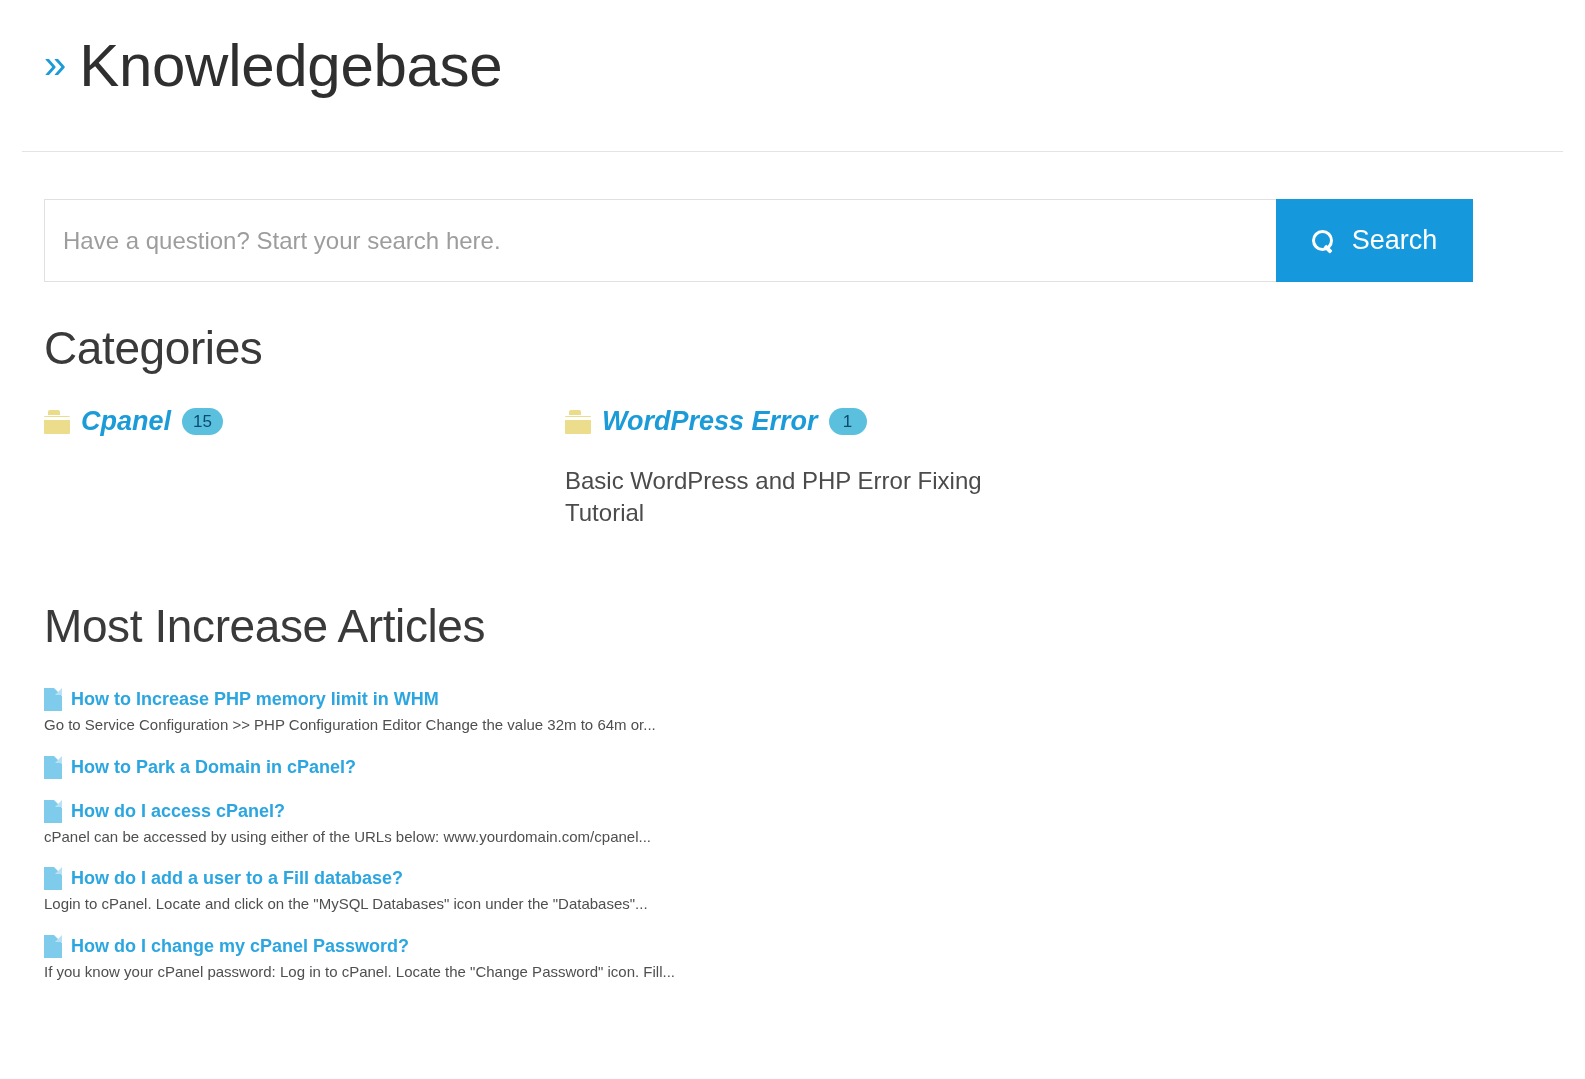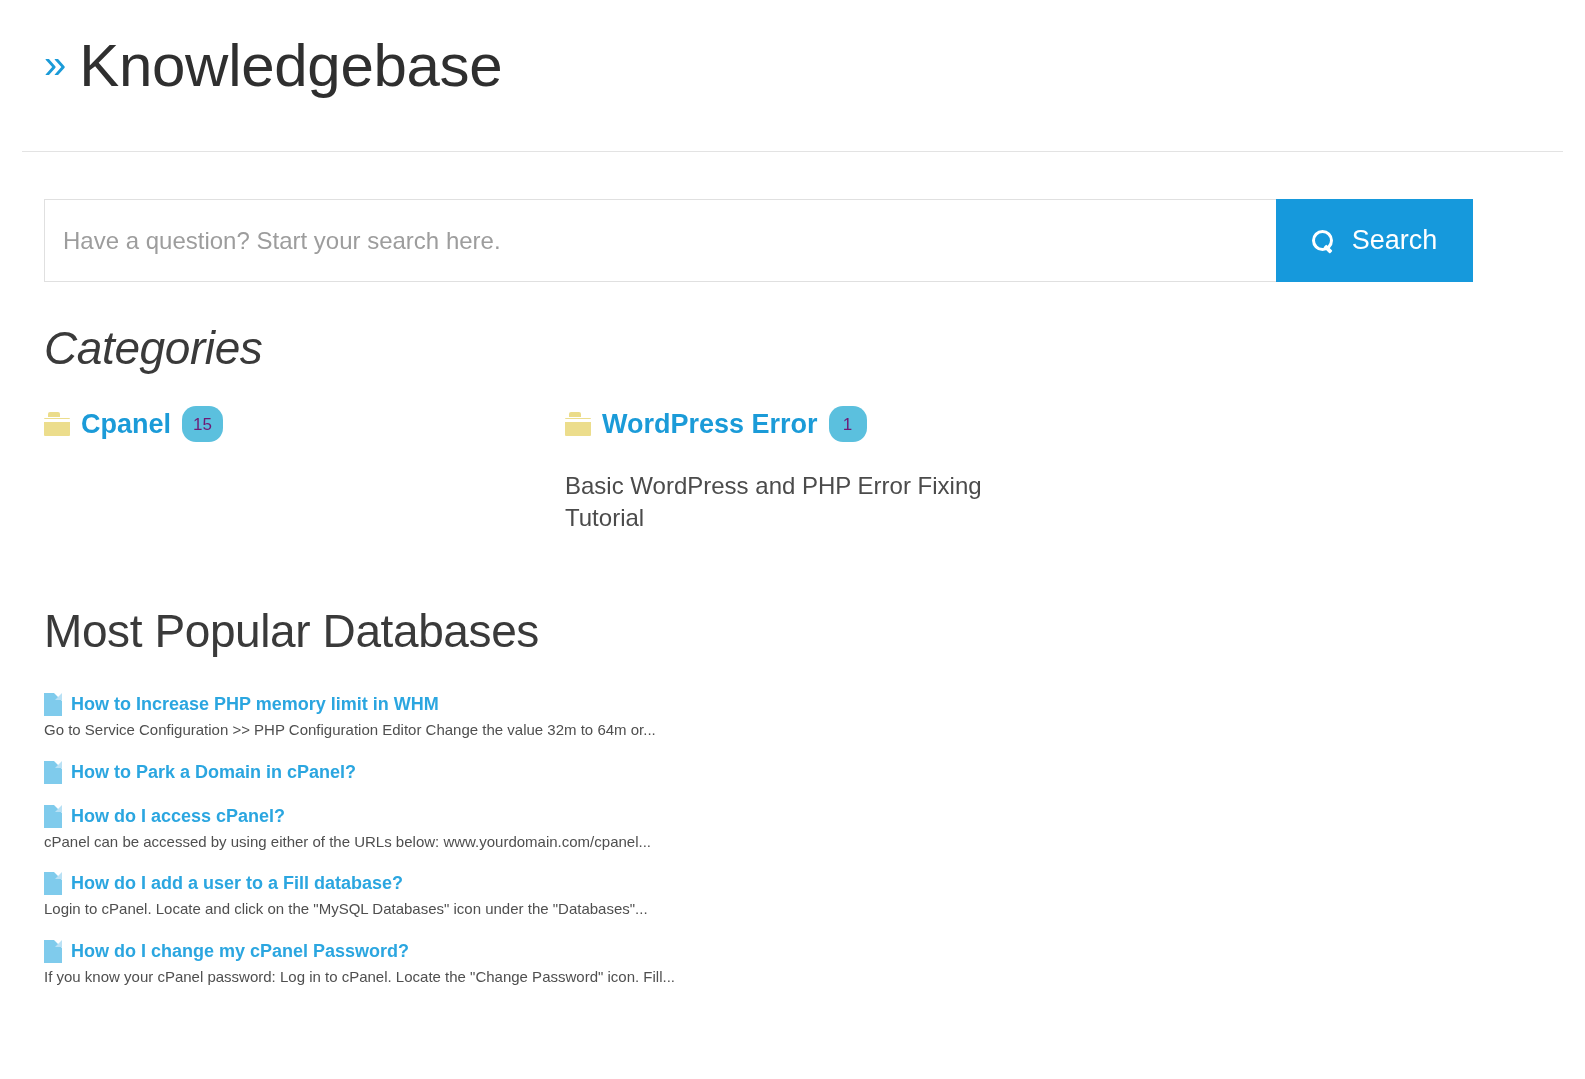--- a/index.html
+++ b/index.html
@@ -115,21 +115,21 @@
     border-radius: 1px;
   }
 
   
   .section-heading {
     font-size: 46px;
     font-weight: 400;
     color: #3a3a3a;
     letter-spacing: -0.4px;
   }
-  #categories-heading { margin: 39px 0 0 44px; font-style: italic; }
+  #categories-heading { margin: 39px 0 0 44px; }
   #popular-heading    { margin: 71px 0 0 44px; }
 
   
   .categories-grid {
     margin: 31px 0 0 44px;
     display: flex;
     width: 1440px;
   }
   .category-col { width: 521px; }
   .category-col.wide { width: 620px; }
@@ -165,31 +165,32 @@
     left: 0; top: 7px;
     width: 26px; height: 3px;
     background: #ffffff;
   }
   .category-link {
     color: #1b9bd8;
     font-size: 27px;
     font-weight: bold;
     text-decoration: none;
     white-space: nowrap;
+    font-style: italic;
   }
   .count-badge {
     display: inline-flex;
     align-items: center;
     justify-content: center;
     min-width: 38px;
-    height: 36px;
+    height: 27px;
     padding: 0 11px;
     border-radius: 14px;
     background: #5bc0de;
-    color: #701a75;
+    color: #0c4a6e;
     font-size: 17px;
     line-height: 1;
   }
   .category-desc {
     margin-top: 28px;
     font-size: 24px;
     color: #4b4b4b;
     line-height: 1.32;
     max-width: 460px;
   }
@@ -287,21 +288,21 @@
             <span class="lip"></span>
         </span>
         <a class="category-link" href="#">WordPress Error</a>
         <span class="count-badge">1</span>
       </div>
       <div class="category-desc">Basic WordPress and PHP Error Fixing Tutorial</div>
     </div>
 
   </div>
 
-  <div class="section-heading" id="popular-heading">Most Popular Databases</div>
+  <div class="section-heading" id="popular-heading">Most Increase Articles</div>
 
   <div class="articles">
 
     <div class="article-item">
       <div class="article-head">
         <span class="doc-icon">
             <span class="fold"></span>
             <span class="fold2"></span>
           </span>
         <a class="article-link" href="#">How to Increase PHP memory limit in WHM</a>

